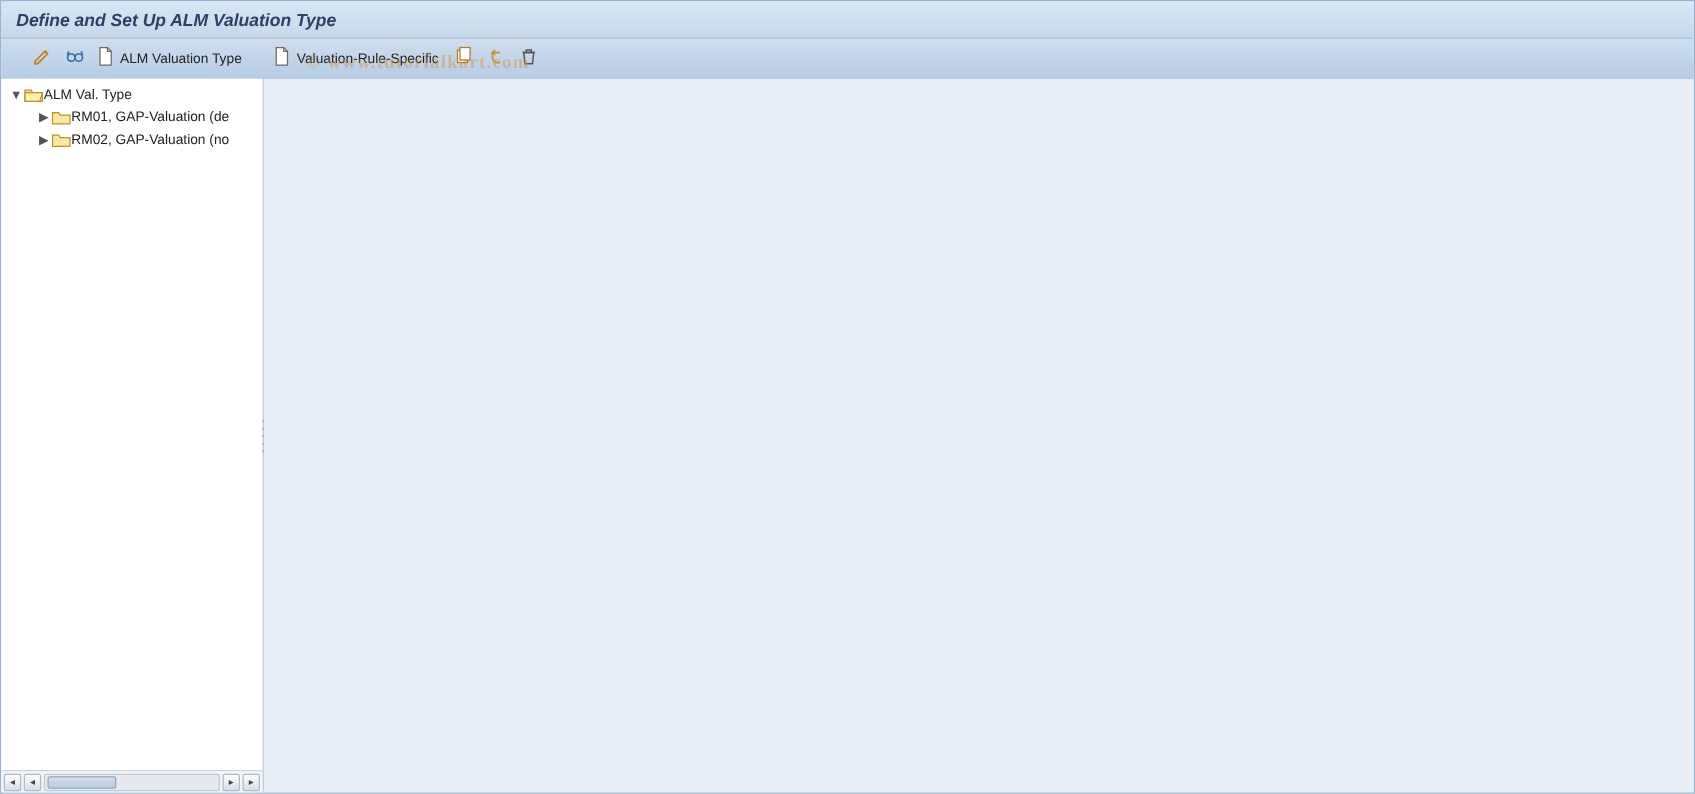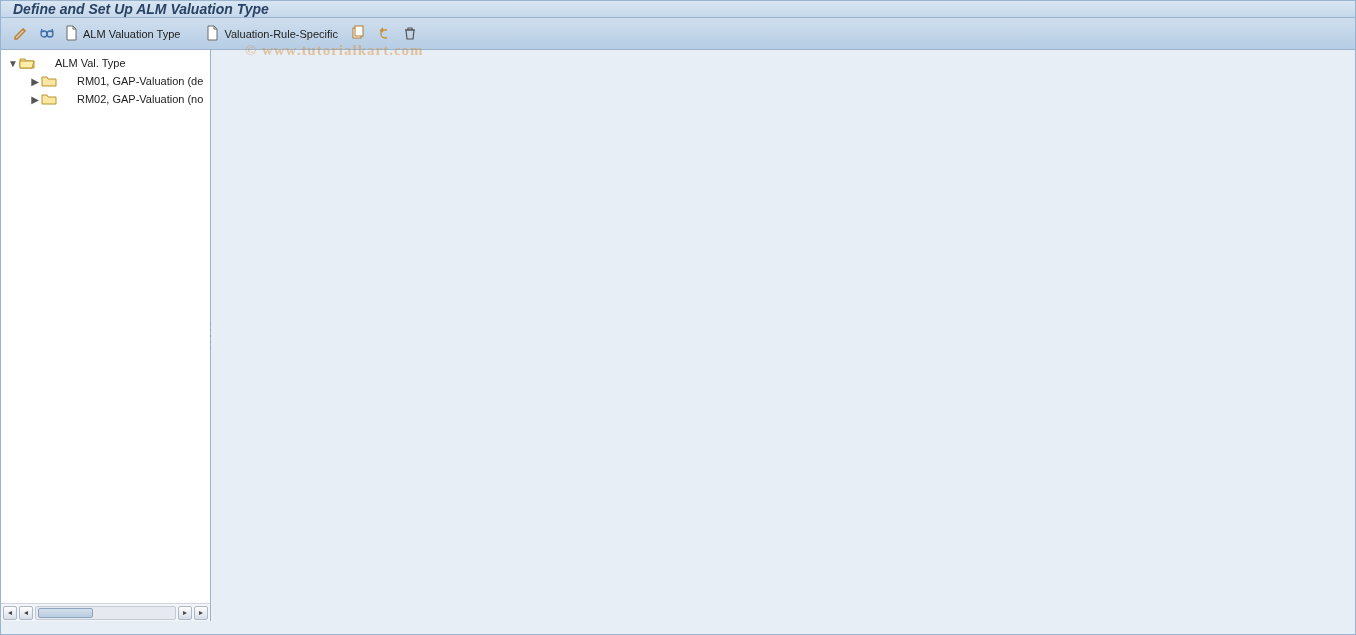--- a/index.html
+++ b/index.html
@@ -7,40 +7,40 @@
       font-family: Arial, Helvetica, sans-serif;
       font-size: 11px;
       color: #333;
       background: #e8eef6;
       width: 1356px;
       height: 635px;
       overflow: hidden;
       border: 1px solid #9ab4cf;
     }
     .titlebar {
-      height: 17px;
+      height: 30px;
       background: linear-gradient(to bottom, #d9e6f2 0%, #c5d8eb 100%);
       border-bottom: 1px solid #9ab4cf;
       display: flex;
       align-items: center;
       padding: 0 12px;
     }
     .titlebar .title {
       font-weight: bold;
       font-style: italic;
       font-size: 14px;
       color: #2a4263;
     }
     .toolbar {
       height: 32px;
       background: linear-gradient(to bottom, #cfdeee 0%, #b6cde4 100%);
       border-bottom: 1px solid #9ab4cf;
       display: flex;
       align-items: center;
-      padding: 0 8px;
+      padding: 0 21px;
       gap: 2px;
     }
     .tbtn {
       display: inline-flex;
       align-items: center;
       height: 22px;
       padding: 0 4px;
       border-radius: 3px;
       cursor: pointer;
     }
@@ -93,21 +93,21 @@
       width: 12px;
       text-align:center;
       color:#555;
       font-size:10px;
       display:inline-block;
       cursor:pointer;
     }
     .tree-item .folder {
       width: 16px; height: 14px; display:inline-flex; align-items:center; justify-content:center;
     }
-    .tree-item .label { padding-left: 20px; color:#222; }
+    .tree-item .label { padding-left: 0; color:#222; }
     .lvl0 { padding-left: 6px; }
     .lvl1 { padding-left: 28px; }
     .hscroll-row {
       height: 18px;
       border-top: 1px solid #d0d6df;
       background: #f3f5f8;
       display:flex;
       align-items:center;
       padding:0 2px;
       gap:2px;

